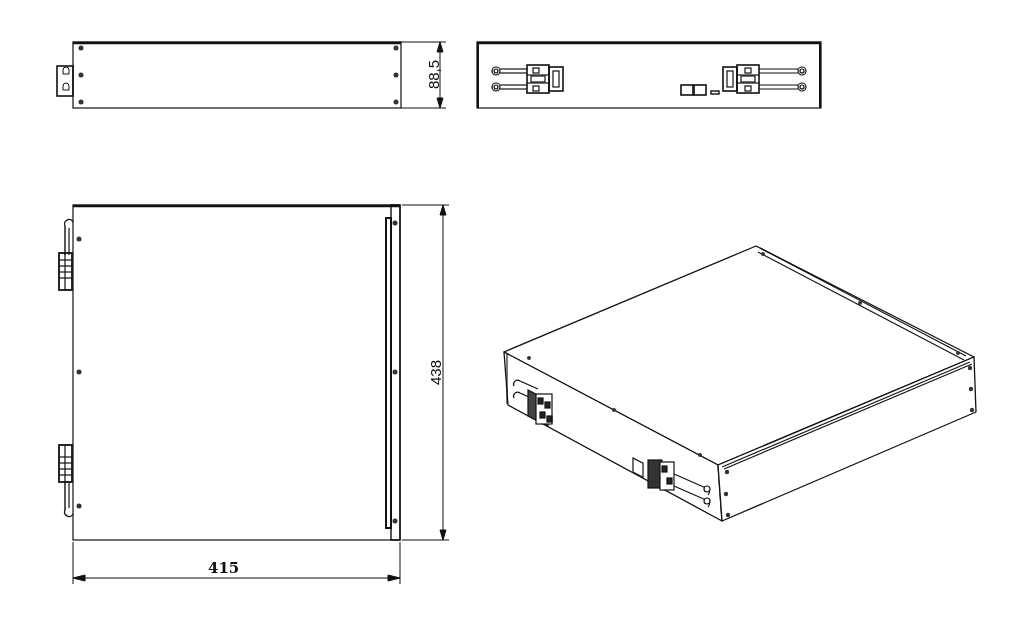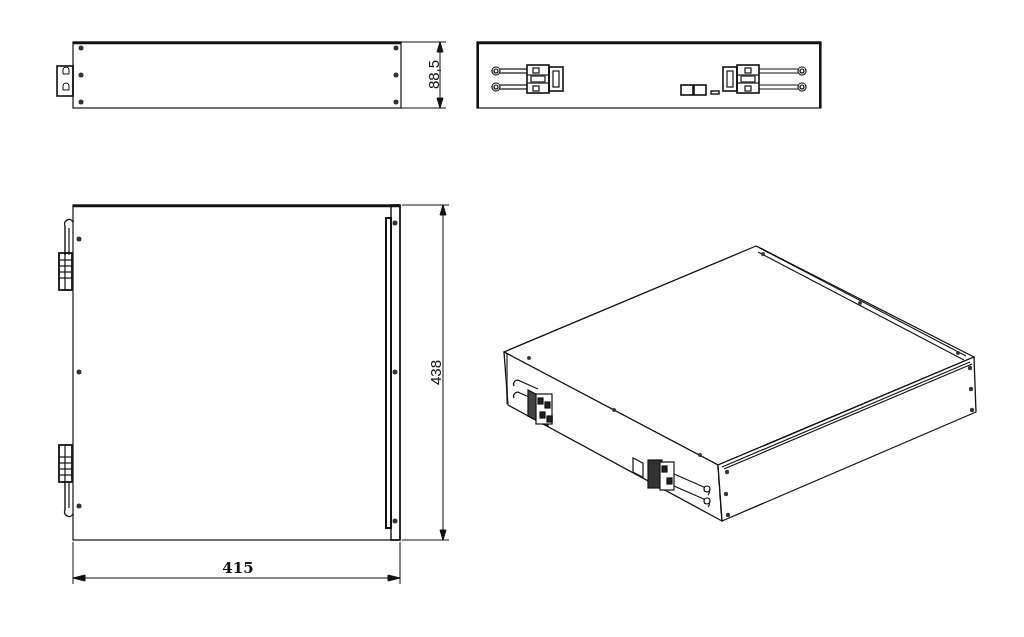--- a/index.html
+++ b/index.html
@@ -160,21 +160,21 @@
 
       <g stroke="#111" stroke-width="1" fill="#111">
         <line x1="73" y1="542" x2="73" y2="584"></line>
         <line x1="400" y1="542" x2="400" y2="584"></line>
         <line x1="75" y1="578" x2="398" y2="578"></line>
         <polygon points="73,578 85,575 85,581"></polygon>
         <polygon points="400,578 388,575 388,581"></polygon>
       </g>
     </svg>
     <div class="dim-label rot" style="left:415px;top:175px;width:40px;text-align:center;">438</div>
-    <div class="dim-label serif" style="left:218px;top:371px;width:40px;text-align:center;">415</div>
+    <div class="dim-label serif" style="left:208px;top:371px;width:40px;text-align:left;">415</div>
   </div>
 
   <div class="view" style="left:490px;top:235px;width:500px;height:310px;">
     <svg width="500" height="310" viewBox="490 235 500 310">
       <g stroke="#111" fill="#fff" stroke-width="1.3" stroke-linejoin="round">
 
         <polygon points="504,352 756,246 974,357 718,465"></polygon>
 
         <polygon points="504,352 718,465 722,521 508,405"></polygon>
 

